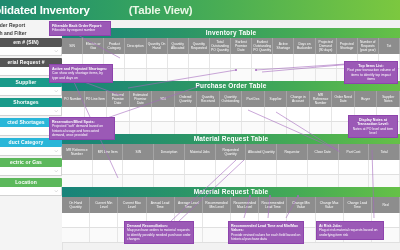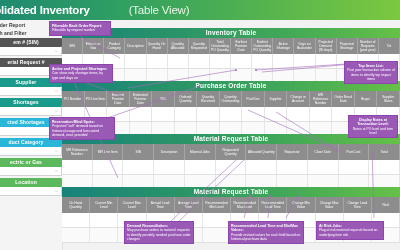--- a/index.html
+++ b/index.html
@@ -14,21 +14,21 @@
   
   .header{
     position:absolute;left:0;top:0;width:400px;height:20px;
     background:linear-gradient(90deg,#1f8a70 0%,#2f9e63 28%,#49ad54 55%,#63bb49 78%,#7cc83f 100%);
     display:flex;align-items:center;
   }
   .header-title{
     color:#ffffff;font-size:11.5px;font-weight:bold;letter-spacing:-0.2px;
     margin-left:-12px;white-space:nowrap;
   }
-  .header-sub{color:#e9f7e4;font-weight:normal;padding-left:36px;}
+  .header-sub{color:#e9f7e4;font-weight:bold;padding-left:36px;}
 
   
   .sidebar{
     position:absolute;left:0;top:20px;width:62px;height:230px;
     background:#f4f4f4;border-right:1px solid #e2e2e2;
   }
   .side-head{
     margin:2px 0 0 -10px;color:#3b3b3b;font-size:5px;font-weight:bold;line-height:6px;
     padding-left:2px;
   }

